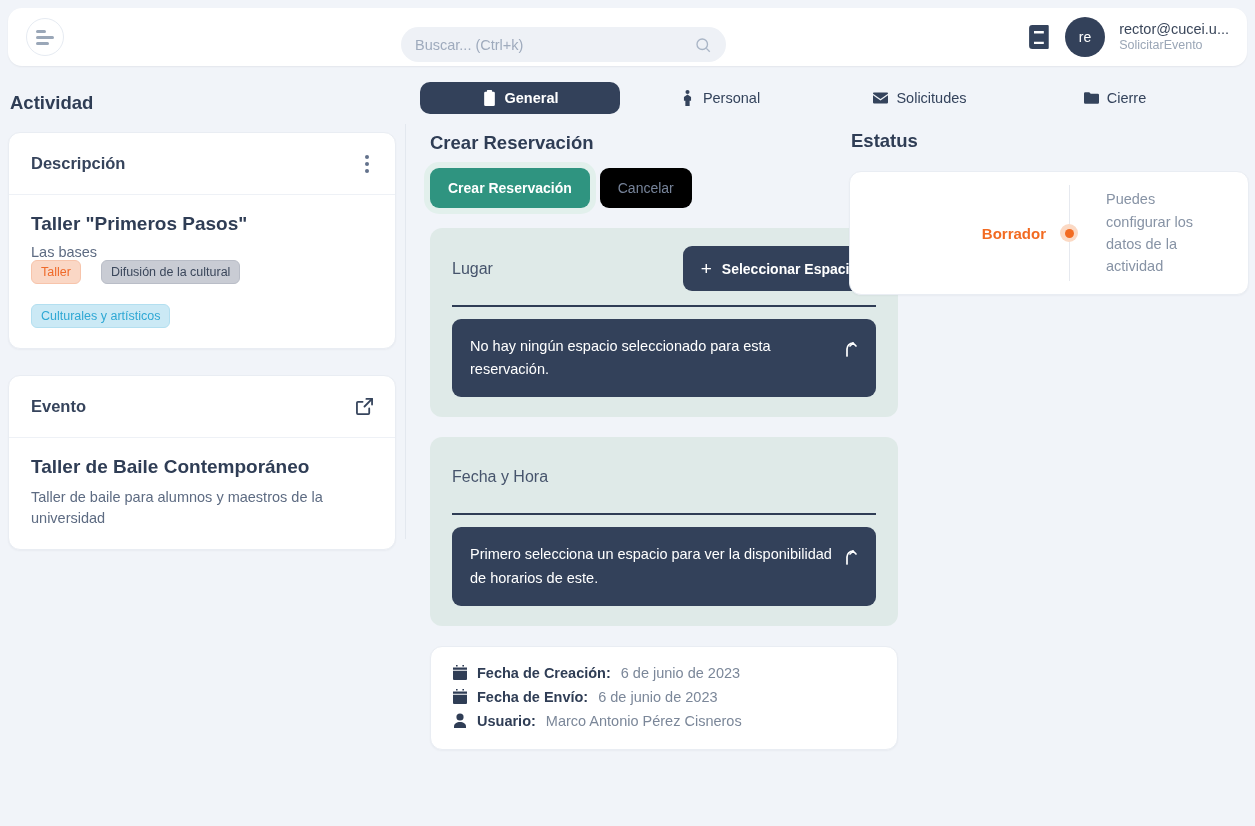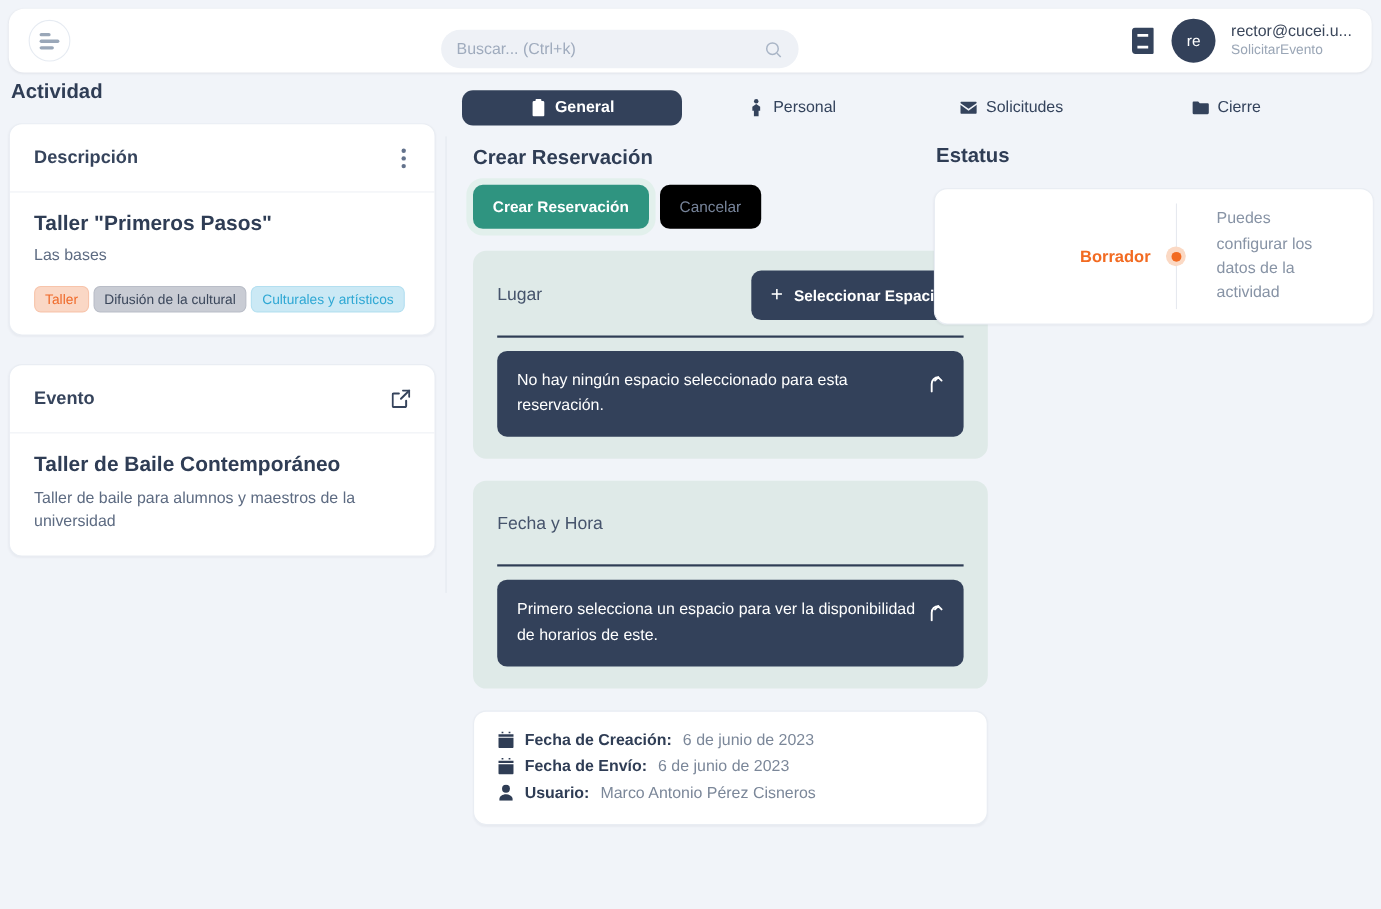--- a/index.html
+++ b/index.html
@@ -69,40 +69,40 @@
     padding: 0 18px;
   }
   .tab .ti { width: 15px; height: 16px; flex:none; display:block; }
   .tab.active { background:#33415a; color:#ffffff; font-weight: bold; }
   .tab-general { width: 200px; }
   .tab-personal { width: 200px; }
   .tab-solicitudes { width: 200px; }
   .tab-cierre { width: 190px; }
 
   
-  .col-left { position:absolute; left: 8px; top: 72px; width: 388px; }
+  .col-left { position:absolute; left: 8px; top: 92px; width: 388px; }
   .section-title { font-size: 18.5px; font-weight: bold; color:#2f3d55; margin-left: 2px; }
 
   .card {
     background:#fff; border-radius: 12px; border:1px solid #e9edf3;
     box-shadow: 0 1px 2px rgba(16,24,40,.04);
   }
   .card-head {
     height: 62px; display:flex; align-items:center; justify-content:space-between;
     padding: 0 22px; border-bottom: 1px solid #eef1f6;
   }
   .card-head h3 { font-size: 16.5px; font-weight: bold; color:#36445c; }
   .dots { display:flex; flex-direction:column; gap:3px; cursor:pointer; padding:4px; }
   .dots span { width:4px; height:4px; border-radius:50%; background:#63728c; display:block; }
   .ext-icon { width:17px; height:17px; color:#36445c; cursor:pointer; }
 
   .card-body { padding: 18px 22px 20px; }
   .item-title { font-size: 19px; font-weight: bold; color:#2f3d55; }
   .item-sub { font-size: 14.5px; color:#5d6b82; margin-top: 9px; }
-  .tags { display:flex; gap: 4px; margin-top: 20px; flex-wrap: wrap; }
+  .tags { display:flex; gap: 20px; margin-top: 0; flex-wrap: wrap; }
   .tag { font-size: 12.5px; padding: 4px 9px; border-radius: 6px; border:1px solid transparent; }
 
   .evt-title { font-size: 19px; font-weight: bold; color:#2f3d55; }
   .evt-desc { font-size: 14.5px; color:#5d6b82; margin-top: 9px; line-height: 1.45; }
 
   .vdivider { position:absolute; left: 405px; top: 124px; width:1px; height: 415px; background:#e3e8ef; }
 
   
   .col-center { position:absolute; left: 430px; top: 132px; width: 468px; }
   .center-title { font-size: 18.5px; font-weight: bold; color:#2f3d55; }

